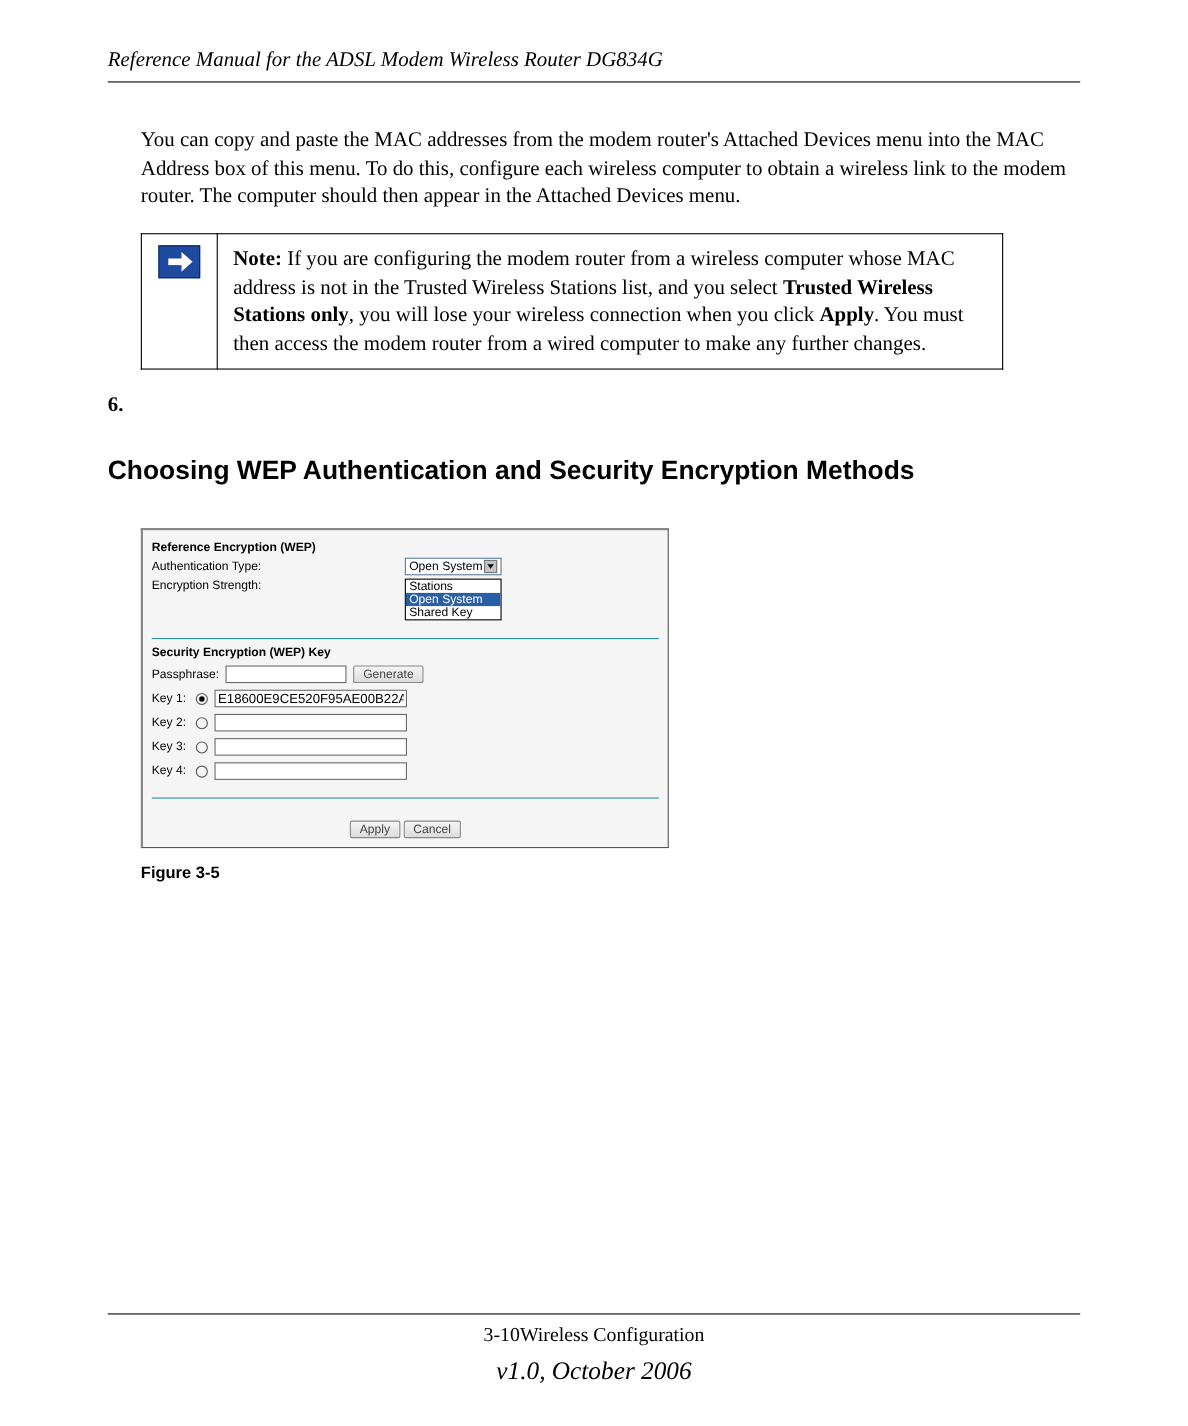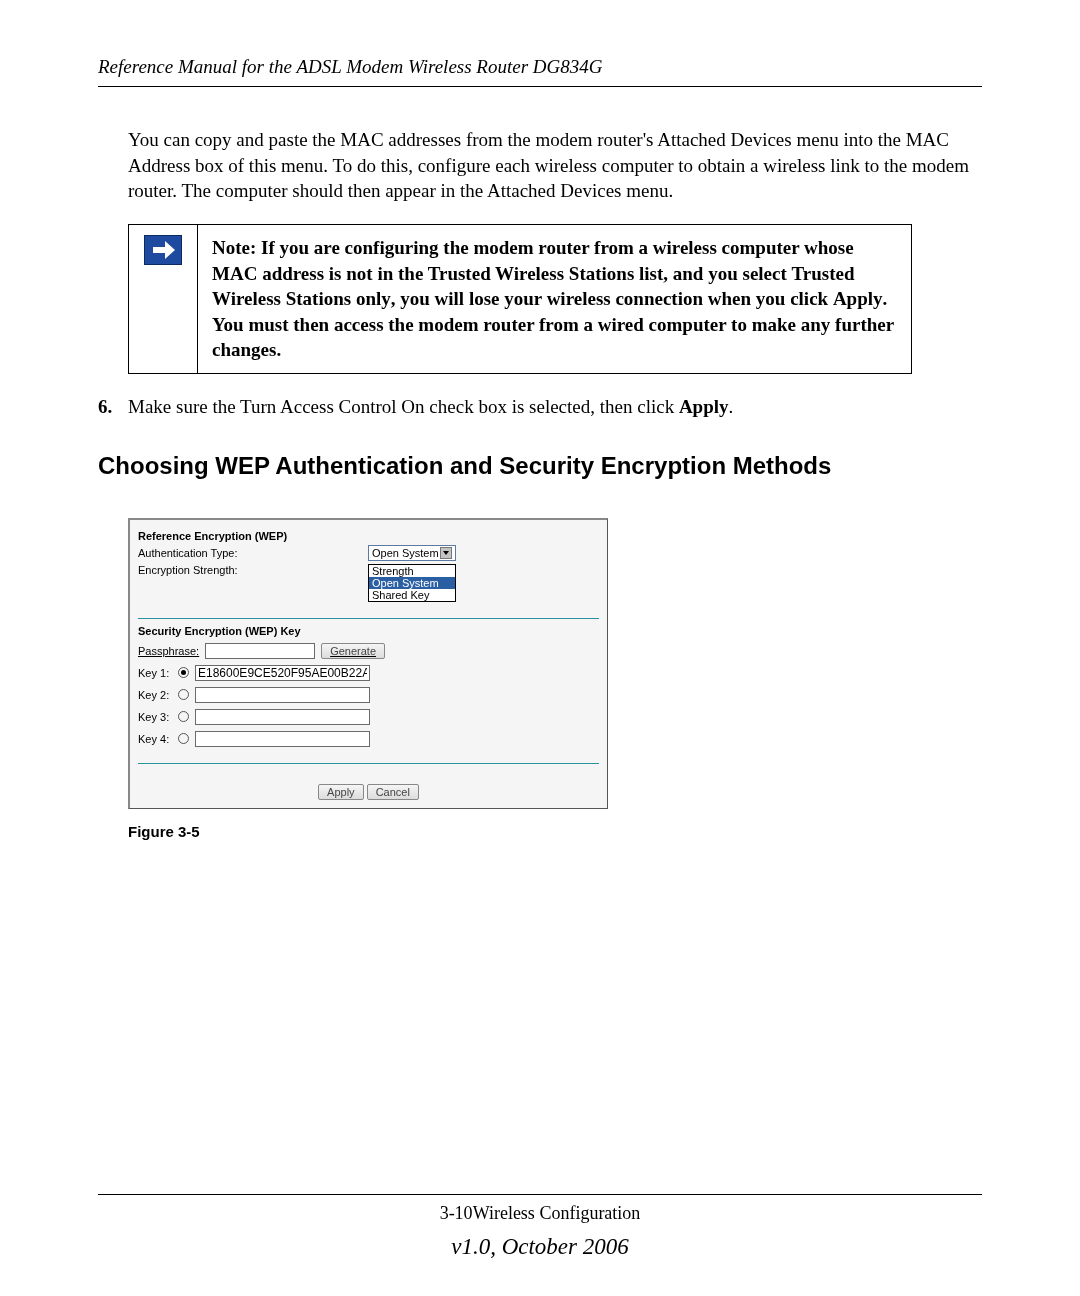--- a/index.html
+++ b/index.html
@@ -5,21 +5,21 @@
   body {
     margin: 0;
     padding: 0;
     background: #fff;
     font-family: "Times New Roman", Times, serif;
     font-size: 19px;
     color: #000;
     width: 1080px;
   }
   .page {
-    padding: 56px 98px 40px 98px;
+    padding: 44px 98px 40px 98px;
     box-sizing: border-box;
     height: 1296px;
     position: relative;
   }
   .header-title {
     font-style: italic;
     font-size: 19px;
     margin-bottom: 8px;
   }
   .hr-top, .hr-bottom {
@@ -72,21 +72,20 @@
     top: 5px;
     width: 0;
     height: 0;
     border-top: 9px solid transparent;
     border-bottom: 9px solid transparent;
     border-left: 10px solid #fff;
   }
   .note-text-cell {
     padding: 10px 14px;
     line-height: 1.35;
-    font-weight: bold;
   }
   .list-row {
     display: flex;
     margin: 0 0 18px 0;
     line-height: 1.35;
   }
   .list-num {
     font-weight: bold;
     width: 30px;
     flex-shrink: 0;
@@ -268,23 +267,20 @@
       </td>
       <td class="note-text-cell">
         <b>Note:</b><span> If you are configuring the modem router from a wireless computer whose MAC address is not in the Trusted Wireless Stations list, and you select </span><b>Trusted Wireless Stations only</b><span>, you will lose your wireless connection when you click </span><b>Apply</b><span>. You must then access the modem router from a wired computer to make any further changes.</span>
       </td>
     </tr>
   </tbody>
     </table>
 
   <div class="list-row">
     <div class="list-num">6.</div>
-    <div>
-      <span>Make sure the Turn Access Control On check box is selected, then click </span><b>Apply</b><span>.</span>
-    </div>
   </div>
 
 
   <div class="section-heading">Choosing WEP Authentication and Security Encryption Methods</div>
 
   <div class="figure">
     <div class="ui-panel" style="position:relative;">
 
       <div class="ui-bold">Reference Encryption (WEP)</div>
 
@@ -293,32 +289,32 @@
         <span class="combo">
           <span>Open System</span>
           <span class="combo-arrow"></span>
         </span>
       </div>
 
       <div class="ui-row" style="align-items:flex-start;">
         <span class="ui-label">Encryption Strength:</span>
         <div style="position:relative; width:88px;">
           <div class="dropdown-list" style="position:static;">
-            <div class="dropdown-item">Strength</div>
+            <div class="dropdown-item">Stations</div>
             <div class="dropdown-item dropdown-selected">Open System</div>
             <div class="dropdown-item">Shared Key</div>
           </div>
         </div>
       </div>
 
       <hr class="teal-sep">
 
       <div class="ui-bold">Security Encryption (WEP) Key</div>
 
-      <div class="ui-row" style="margin-top:6px;text-decoration:underline;">
+      <div class="ui-row" style="margin-top:6px;">
         <span>Passphrase:</span>
         <input class="ui-input" style="width: 110px; margin: 0px 6px;" value="">
         <button class="ui-btn">Generate</button>
       </div>
 
       <div class="key-row">
         <span class="key-label">Key 1:</span>
         <input type="radio" class="radio" checked="" style="">
         <input class="ui-input" style="width: 175px; margin-left: 4px;" value="E18600E9CE520F95AE00B22A">
       </div>

